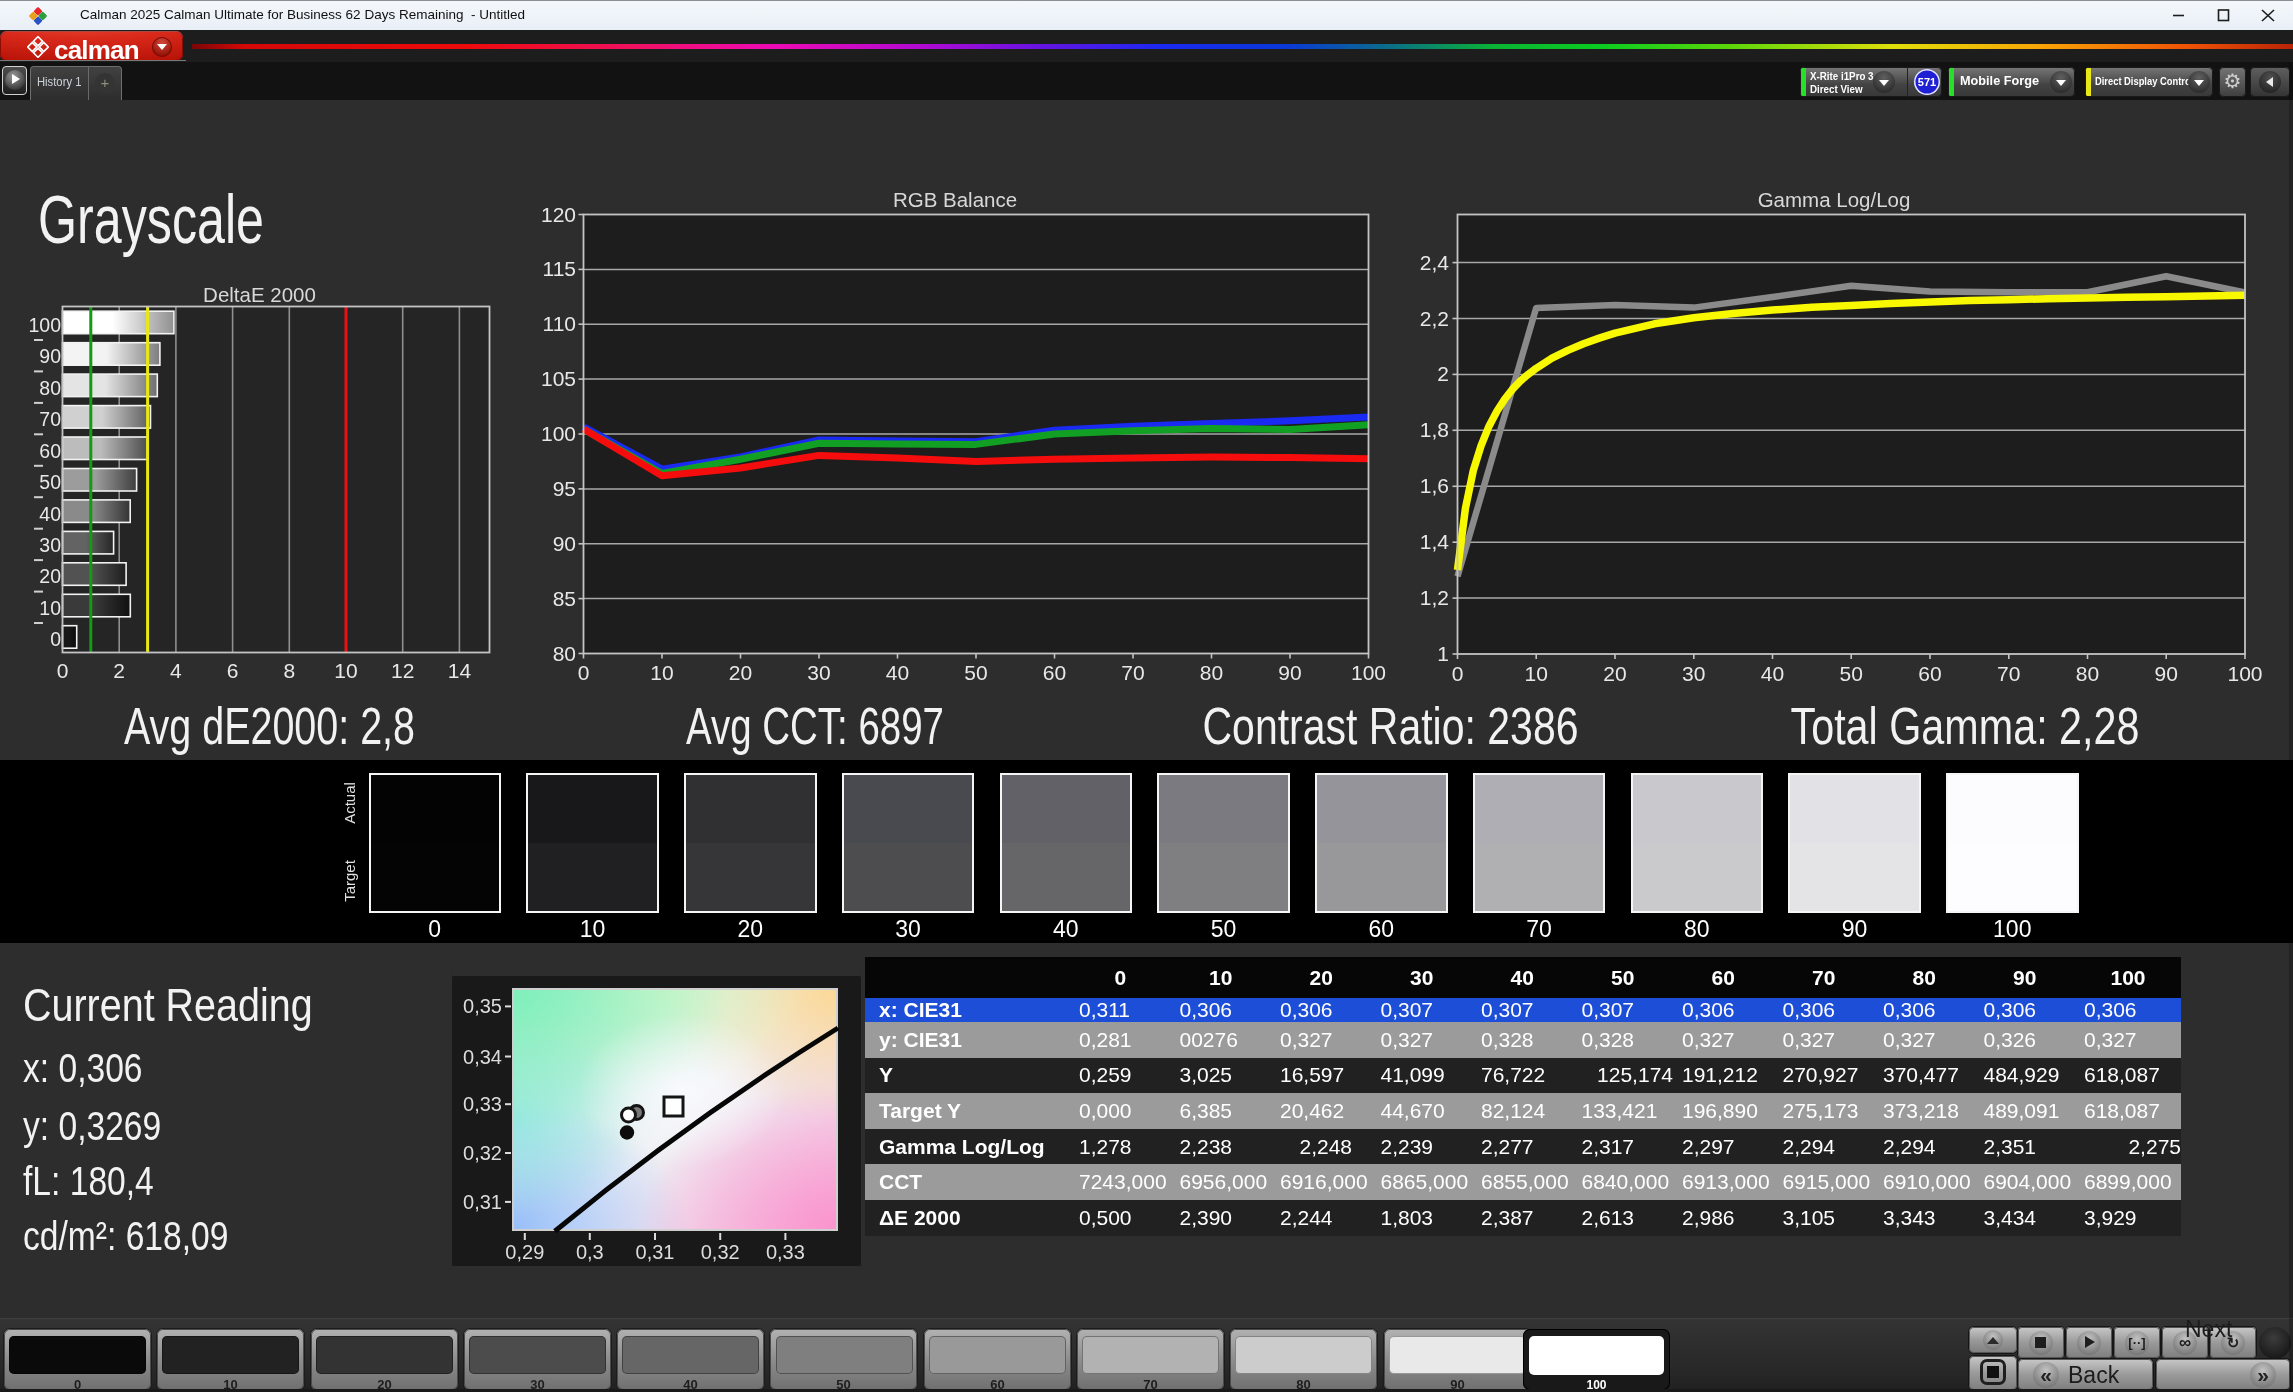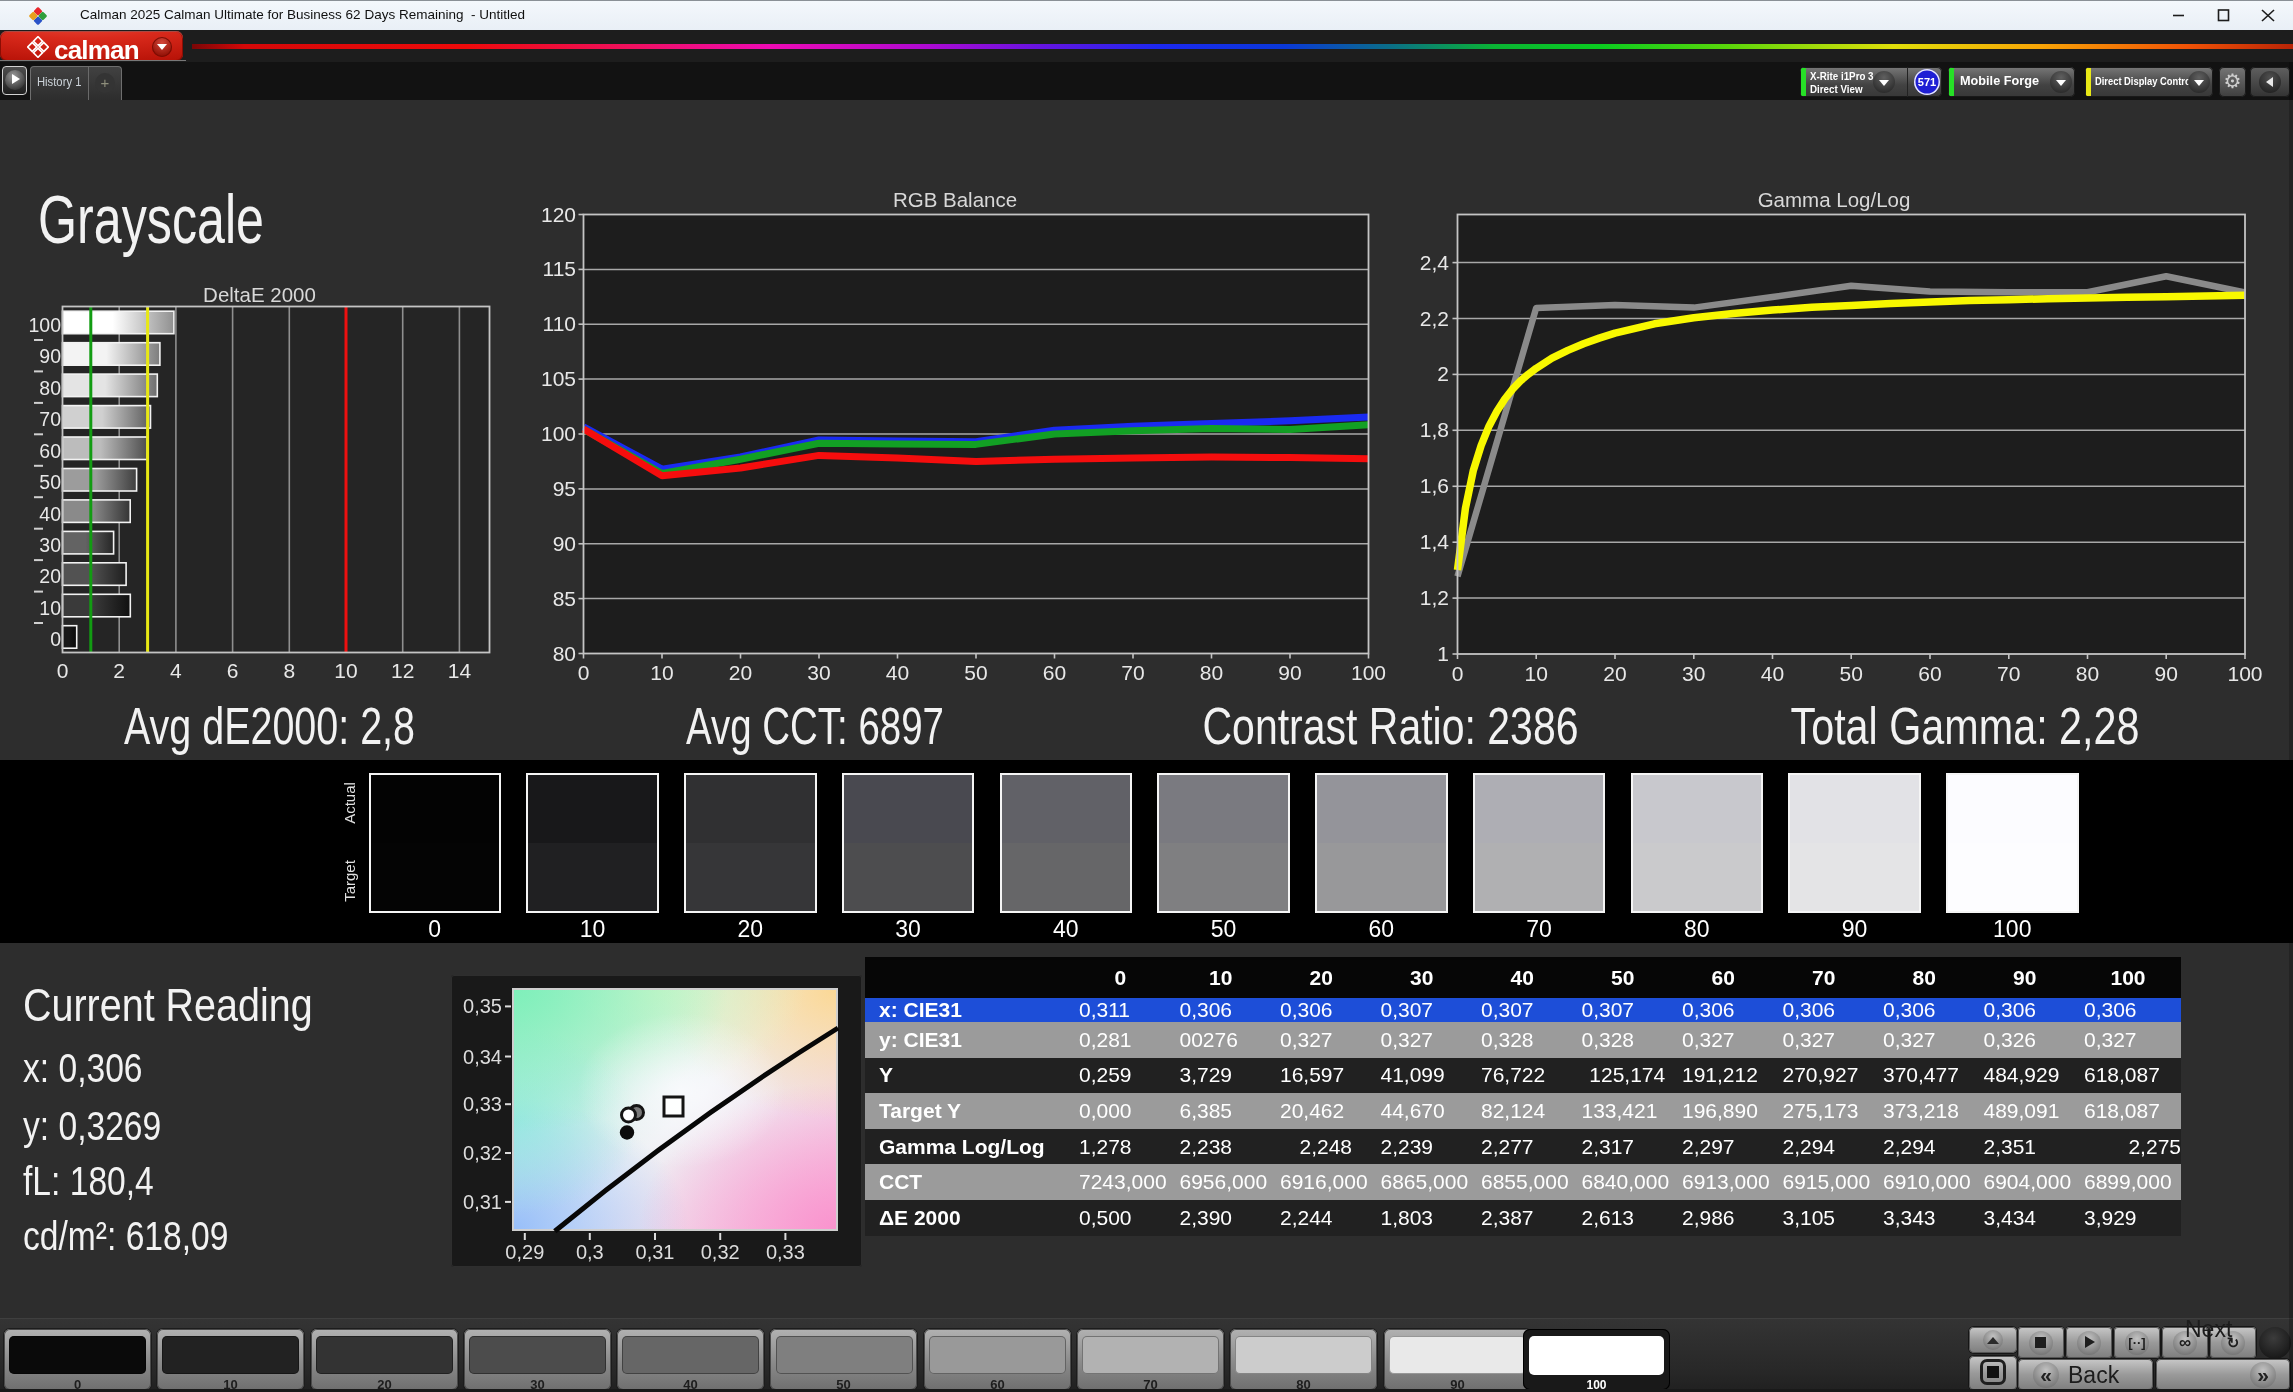--- a/index.html
+++ b/index.html
@@ -433,25 +433,25 @@
           <td style="text-align:left;padding-left:9px">0,328</td>
           <td style="text-align:left;padding-left:9px">0,327</td>
           <td style="text-align:left;padding-left:9px">0,327</td>
           <td style="text-align:left;padding-left:9px">0,327</td>
           <td style="text-align:left;padding-left:9px">0,326</td>
           <td style="text-align:left;padding-left:9px">0,327</td>
         </tr>
 <tr style="height:35.6px;background:#212121">
           <td style="font-weight:bold;padding-left:14px">Y</td>
           <td style="text-align:left;padding-left:9px">0,259</td>
-          <td style="text-align:left;padding-left:9px">3,729</td>
+          <td style="text-align:left;padding-left:9px">3,025</td>
           <td style="text-align:left;padding-left:9px">16,597</td>
           <td style="text-align:left;padding-left:9px">41,099</td>
           <td style="text-align:left;padding-left:9px">76,722</td>
-          <td style="text-align:center;padding-left:9px">125,174</td>
+          <td style="text-align:right;padding-left:9px">125,174</td>
           <td style="text-align:left;padding-left:9px">191,212</td>
           <td style="text-align:left;padding-left:9px">270,927</td>
           <td style="text-align:left;padding-left:9px">370,477</td>
           <td style="text-align:left;padding-left:9px">484,929</td>
           <td style="text-align:left;padding-left:9px">618,087</td>
         </tr>
 <tr style="height:35.6px;background:#9b9b9b">
           <td style="font-weight:bold;padding-left:14px">Target Y</td>
           <td style="text-align:left;padding-left:9px">0,000</td>
           <td style="text-align:left;padding-left:9px">6,385</td>

